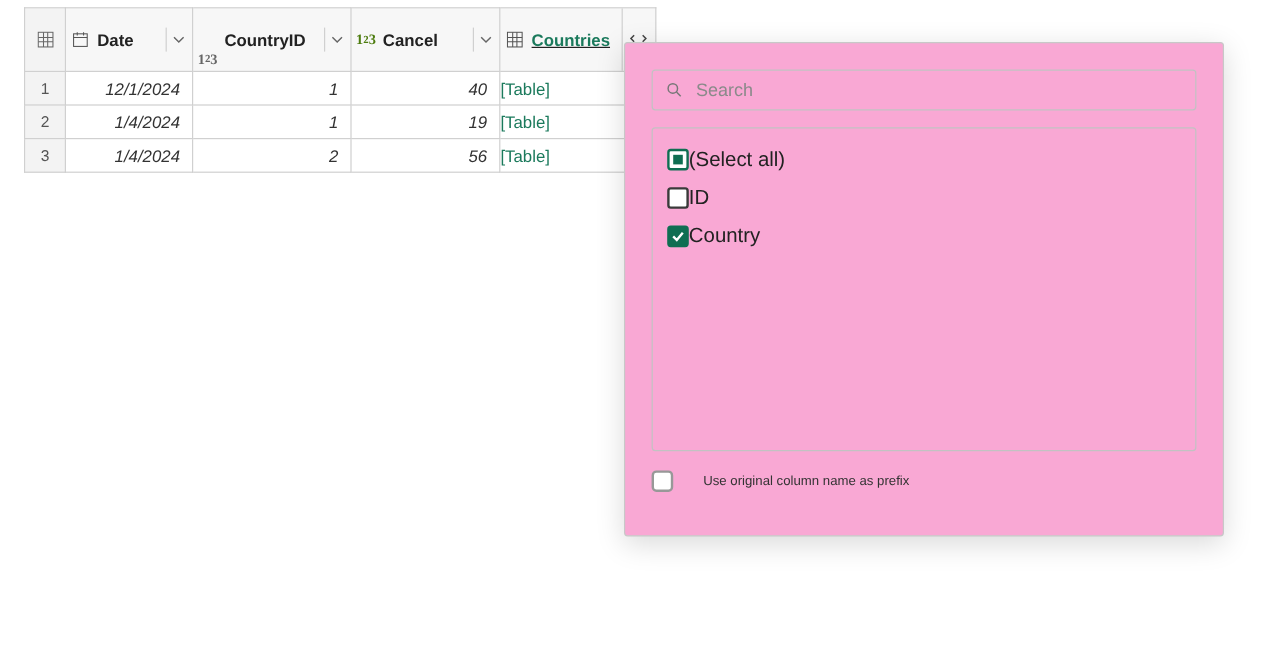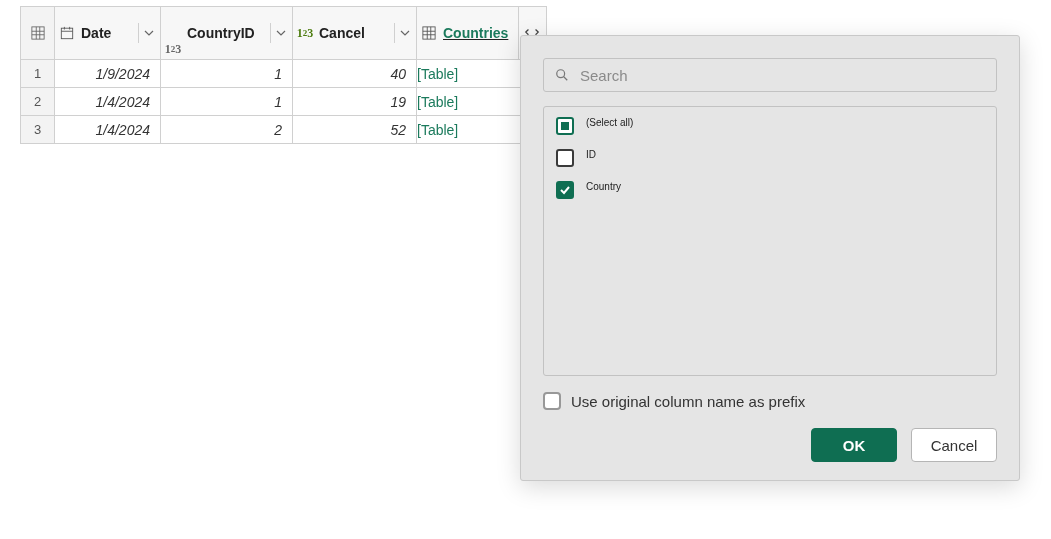--- a/index.html
+++ b/index.html
@@ -115,21 +115,21 @@
     height:100%;
     color:#666;
   }
 
   
   .popup {
     position: absolute;
     left: 520px;
     top: 35px;
     width: 500px;
-    background: #e5e5e5;
+    background: #f9a8d4;
     border: 1px solid #c8c8c8;
     box-shadow: 0 6px 24px rgba(0,0,0,0.15);
     border-radius: 3px;
     padding: 22px 22px 18px 22px;
   }
   .search-box {
     display:flex;
     align-items:center;
     height: 34px;
     border: 1px solid #c2c2c2;
@@ -156,24 +156,24 @@
   .check-list {
     border: 1px solid #c2c2c2;
     border-radius: 3px;
     height: 270px;
     padding: 10px 12px;
     overflow: auto;
     margin-bottom: 16px;
   }
   .check-row {
     display:flex;
+    align-items:center;
     height: 32px;
-    font-size: 10px;
+    font-size: 17px;
     color:#222;
-    gap: 12px;
   }
   .cbox {
     width: 18px; height:18px;
     border: 2px solid #3a3a3a;
     border-radius: 3px;
     display:flex; align-items:center; justify-content:center;
     flex-shrink:0;
     background:#fff;
   }
   .cbox.partial {
@@ -186,22 +186,22 @@
   }
   .cbox.checked {
     background:#0f6e52;
     border-color:#0f6e52;
   }
   .cbox.checked svg { color:#fff; }
 
   .prefix-row {
     display:flex;
     align-items:center;
-    gap: 10px;
-    font-size: 15px;
+    gap: 25px;
+    font-size: 11px;
     color:#333;
     margin-bottom: 18px;
   }
   .prefix-row .cbox {
     border: 2px solid #989898;
     border-radius: 4px;
   }
 
   .btn-row {
     display:flex;
@@ -307,37 +307,37 @@
                   <line x1="6" y1="11" x2="12" y2="11" stroke="currentColor" stroke-width="1.4"></line>
                 </svg>
             </span>
           </div>
         </th>
       </tr>
     </thead>
     <tbody>
       <tr>
         <td class="rownum">1</td>
-        <td class="date-cell">1/9/2024</td>
+        <td class="date-cell">12/1/2024</td>
         <td class="num-cell">1</td>
         <td class="num-cell">40</td>
         <td class="table-cell">[Table]</td>
       </tr>
       <tr>
         <td class="rownum">2</td>
         <td class="date-cell">1/4/2024</td>
         <td class="num-cell">1</td>
         <td class="num-cell">19</td>
         <td class="table-cell">[Table]</td>
       </tr>
       <tr>
         <td class="rownum">3</td>
         <td class="date-cell">1/4/2024</td>
         <td class="num-cell">2</td>
-        <td class="num-cell">52</td>
+        <td class="num-cell">56</td>
         <td class="table-cell">[Table]</td>
       </tr>
     </tbody>
   </table>
 
   <div class="popup">
 
     <div class="search-box">
       <span class="search-icon">
         <svg width="14" height="14" viewBox="0 0 16 16">
@@ -365,19 +365,15 @@
         </span>
         <span>Country</span>
       </div>
     </div>
 
     <div class="prefix-row">
       <span class="cbox"></span>
       <span>Use original column name as prefix</span>
     </div>
 
-    <div class="btn-row">
-      <div class="btn btn-ok">OK</div>
-      <div class="btn btn-cancel">Cancel</div>
-    </div>
   </div>
 
 </div>
 
 </body></html>

